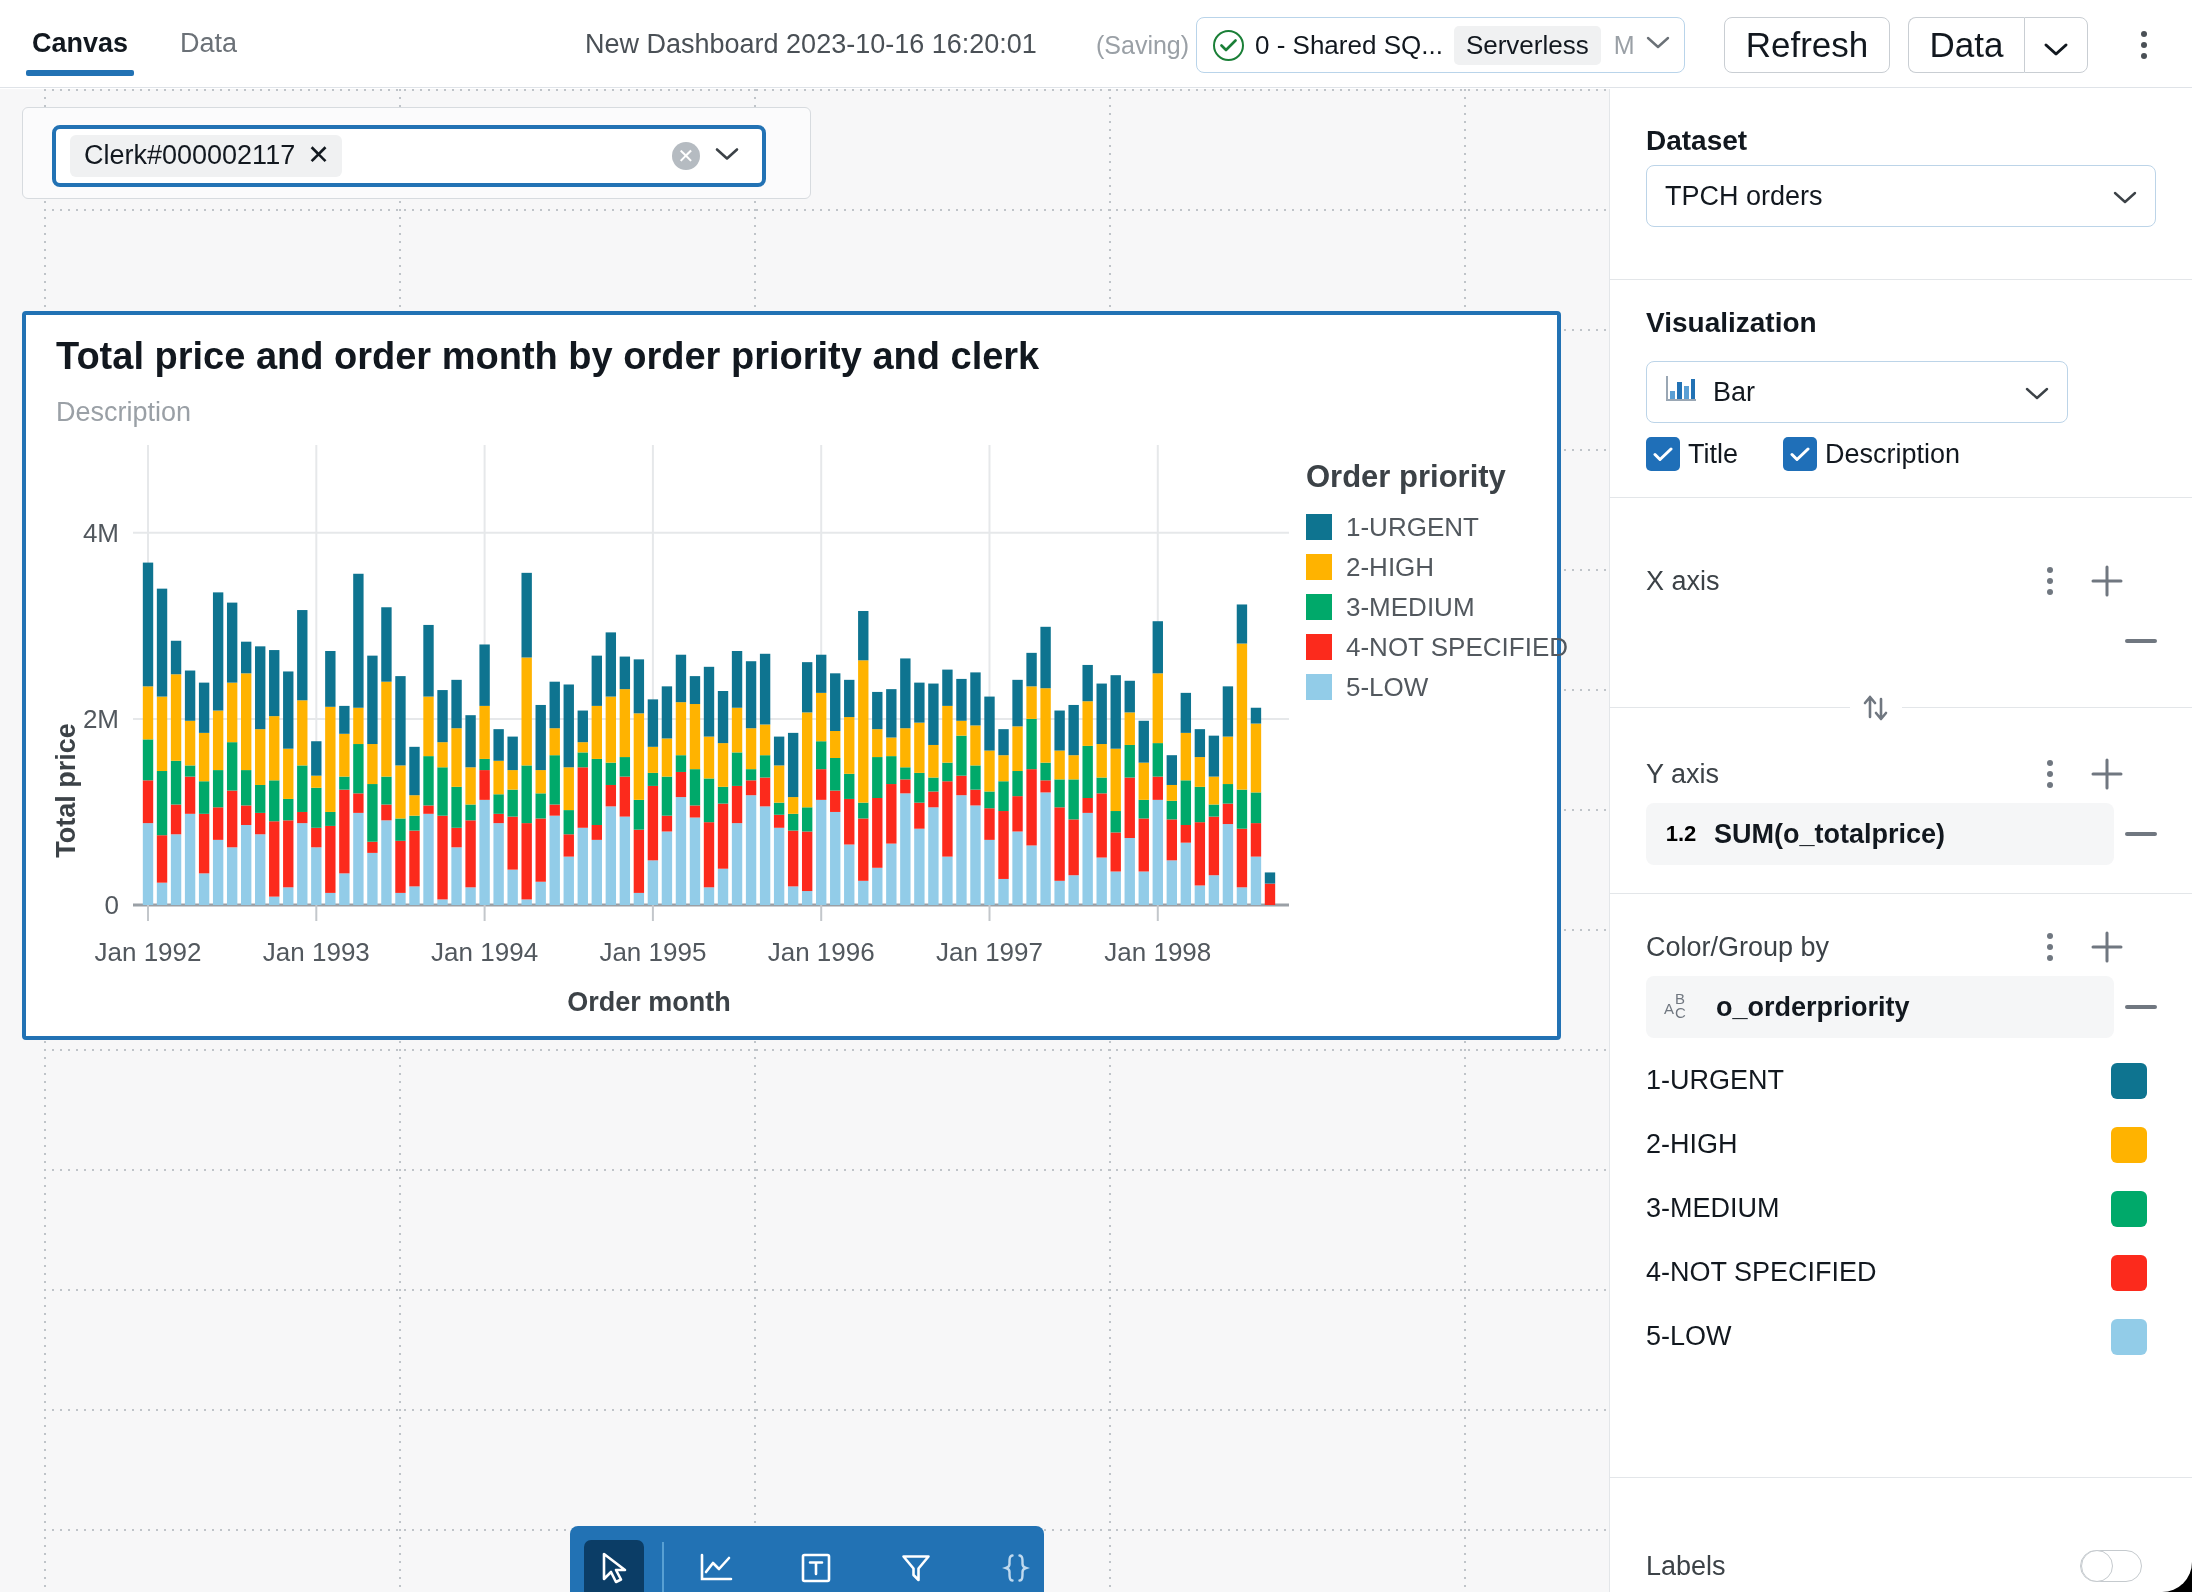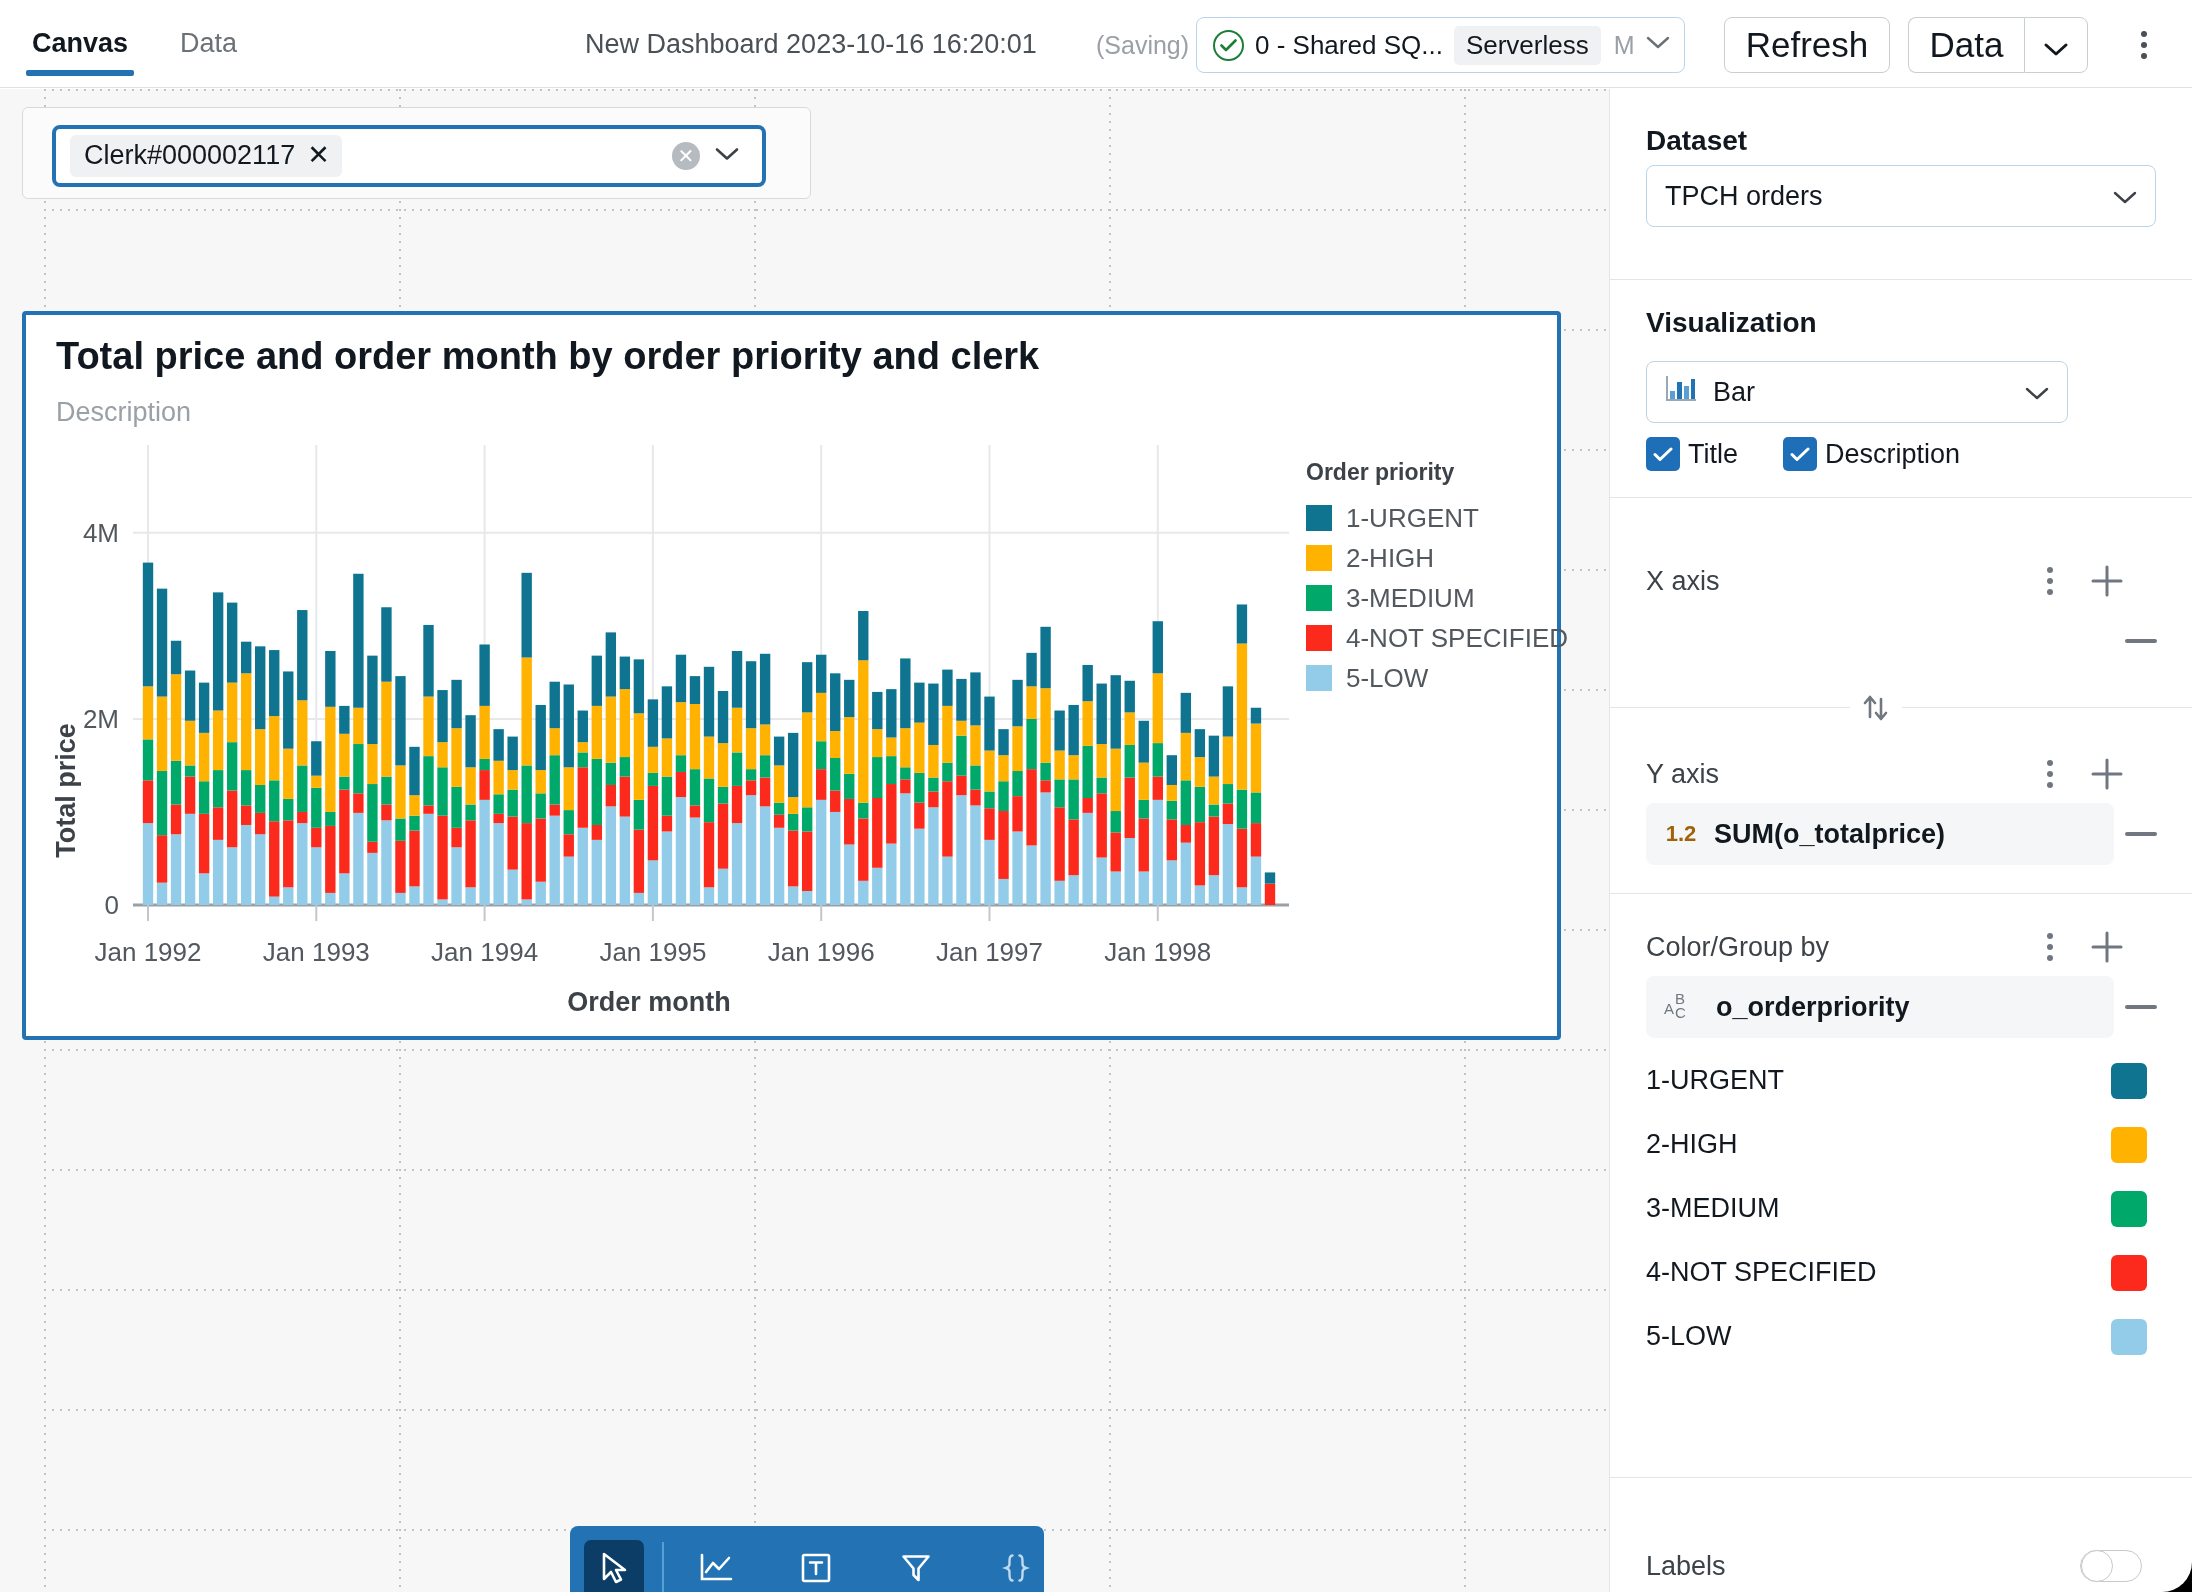--- a/index.html
+++ b/index.html
@@ -115,21 +115,21 @@
     background:#fff; border:4px solid #2272b4; border-radius:4px;
   }
   .chart-title {
     position:absolute; left:30px; top:20px; font-size:38px; font-weight:700; color:#12181f;
   }
   .chart-desc {
     position:absolute; left:30px; top:82px; font-size:27px; color:#9aa0a6;
   }
   .plot-wrap { position:absolute; left:0; top:130px; width:1531px; height:590px; }
   .legend { position:absolute; left:1280px; top:144px; }
-  .legend-title { font-size:23px; font-weight:700; color:#3c4247; margin-bottom:12px; }
+  .legend-title { font-size:31px; font-weight:700; color:#3c4247; margin-bottom:12px; }
   .legend-item { display:flex; align-items:center; gap:14px; height:40px; }
   .legend-swatch { width:26px; height:26px; flex:0 0 auto; }
   .legend-label { font-size:26px; color:#52585e; white-space:nowrap; }
 
   .ylabel {
     position:absolute; left:40px; top:330px; transform:rotate(-90deg) translate(-50%,0);
     transform-origin: left center;
     font-size:27px; font-weight:700; color:#3c4247; white-space:nowrap;
   }
 
@@ -1020,21 +1020,21 @@
       <i style="width:6px;height:6px;border-radius:50%;background:#707780;display:block"></i>
       <i style="width:6px;height:6px;border-radius:50%;background:#707780;display:block"></i>
       <i style="width:6px;height:6px;border-radius:50%;background:#707780;display:block"></i>
     </div>
     <div class="icon-btn" style="left:477px;top:665px">
       <svg width="40" height="40" viewBox="0 0 40 40">
           <path d="M20 6 L20 34 M6 20 L34 20" fill="none" stroke="#707780" stroke-width="3" stroke-linecap="round"></path>
         </svg>
     </div>
     <div class="pill" style="left:36px;top:714px;width:468px">
-      <span style="font-size:22px;color:#a16207;font-weight:700;width:34px;text-align:center">1.2</span>
+      <span style="font-size:22px;color:#000000;font-weight:700;width:34px;text-align:center">1.2</span>
       <span class="pill-text">SUM(o_totalprice)</span>
     </div>
     <div class="minus" style="left:515px;top:743px"></div>
 
     <div class="sect-divider" style="top:804px"></div>
 
     <div class="axis-label" style="left:36px;top:843px">Color/Group by</div>
     <div class="icon-btn" style="left:420px;top:838px;width:40px;height:40px;display:flex;flex-direction:column;align-items:center;justify-content:center;gap:5px">
       <i style="width:6px;height:6px;border-radius:50%;background:#707780;display:block"></i>
       <i style="width:6px;height:6px;border-radius:50%;background:#707780;display:block"></i>

